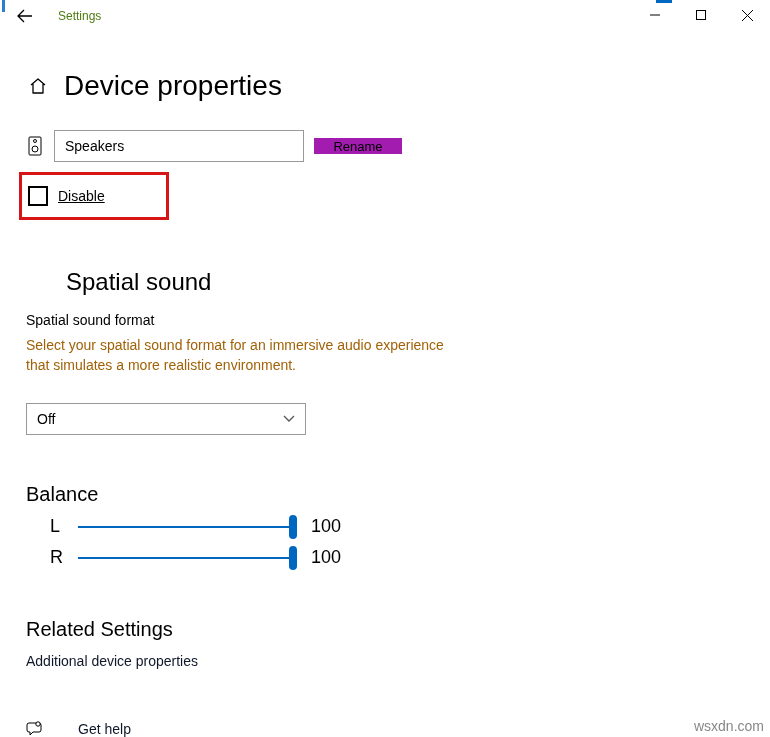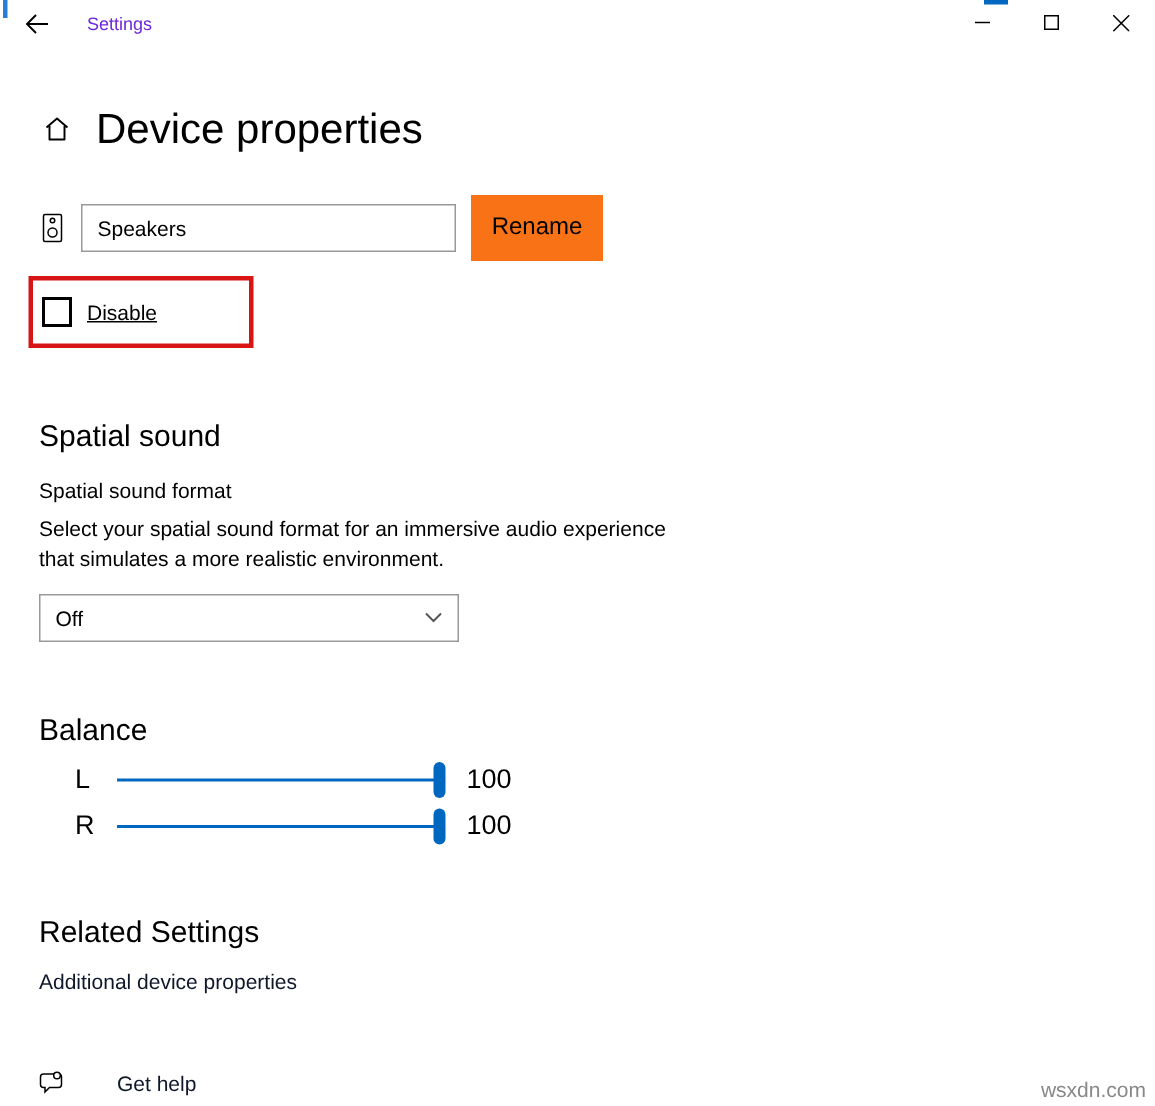--- a/index.html
+++ b/index.html
@@ -1,35 +1,35 @@
 <!DOCTYPE html>
 <html><head>
   <meta charset="utf-8">
   <style>
     * { box-sizing: border-box; margin: 0; padding: 0; font-family: "Segoe UI", Arial, sans-serif; }
     body { width: 770px; height: 737px; background: #fff; overflow: hidden; position: relative; }
     .titlebar { display: flex; align-items: center; height: 32px; padding-left: 10px; }
     .back-btn { width: 30px; height: 30px; display: flex; align-items: center; justify-content: center; cursor: pointer; }
-    .title-text { font-size: 12px; margin-left: 18px; color: #6d28d9; }
+    .title-text { font-size: 12px; margin-left: 18px; color: #4d7c0f; }
     .window-controls { position: absolute; top: 0; right: 0; display: flex; }
     .win-ctrl { width: 46px; height: 30px; display: flex; align-items: center; justify-content: center; cursor: pointer; }
     .content { padding: 24px 26px 0 26px; }
     .page-header { display: flex; align-items: center; margin-bottom: 28px; margin-top: 14px; }
     .home-icon-wrap { width: 24px; height: 24px; display: flex; align-items: center; justify-content: center; margin-right: 14px; }
     .page-title { font-size: 28px; font-weight: 400; color: #000; }
     .rename-row { display: flex; align-items: center; gap: 10px; margin-bottom: 10px; }
     .speaker-icon-wrap { width: 18px; display: flex; align-items: center; justify-content: center; }
     .device-name { width: 250px; height: 32px; border: 1px solid #999; padding: 0 10px; font-size: 14px; outline: none; }
-    .rename-btn { height: 44px; width: 88px; background: #f97316; border: none; font-size: 16px; cursor: pointer; }
+    .rename-btn { height: 16px; width: 88px; background: #a21caf; border: none; font-size: 13px; cursor: pointer; }
     .disable-box { width: 150px; height: 48px; border: 3px solid #d81515; display: flex; align-items: center; padding-left: 6px; margin-left: -7px; text-decoration: underline; }
     .checkbox { width: 20px; height: 20px; border: 2px solid #000; margin-right: 10px; }
     .disable-label { font-size: 14px; }
-    .section-title { font-size: 20px; font-weight: 400; margin-top: 48px; margin-bottom: 16px; }
+    .section-title { font-size: 24px; font-weight: 400; margin-top: 48px; margin-bottom: 16px; margin-left: 40px; }
     .sub-label { font-size: 14px; margin-bottom: 8px; }
-    .desc-text { font-size: 14px; color: #000000; max-width: 440px; line-height: 1.4; margin-bottom: 14px; }
+    .desc-text { font-size: 14px; color: #a16207; max-width: 440px; line-height: 1.4; margin-bottom: 28px; }
     .select-box { width: 280px; height: 32px; border: 1px solid #999; display: flex; align-items: center; justify-content: space-between; padding: 0 10px; cursor: pointer; }
     .select-value { font-size: 14px; }
     .balance-title { font-size: 20px; font-weight: 400; margin-top: 48px; margin-bottom: 10px; }
     .balance-row { display: flex; align-items: center; margin-bottom: 10px; margin-left: 24px; }
     .balance-ch { font-size: 18px; width: 28px; }
     .slider-track { position: relative; width: 215px; height: 2px; background: #0067c0; margin-right: 18px; }
     .slider-thumb { position: absolute; right: -4px; top: -11px; width: 8px; height: 24px; background: #0067c0; border-radius: 4px; }
     .balance-val { font-size: 18px; }
     .related-title { font-size: 20px; font-weight: 400; margin-top: 50px; margin-bottom: 12px; }
     .link-text { font-size: 14px; color: #0f172a; cursor: pointer; }

